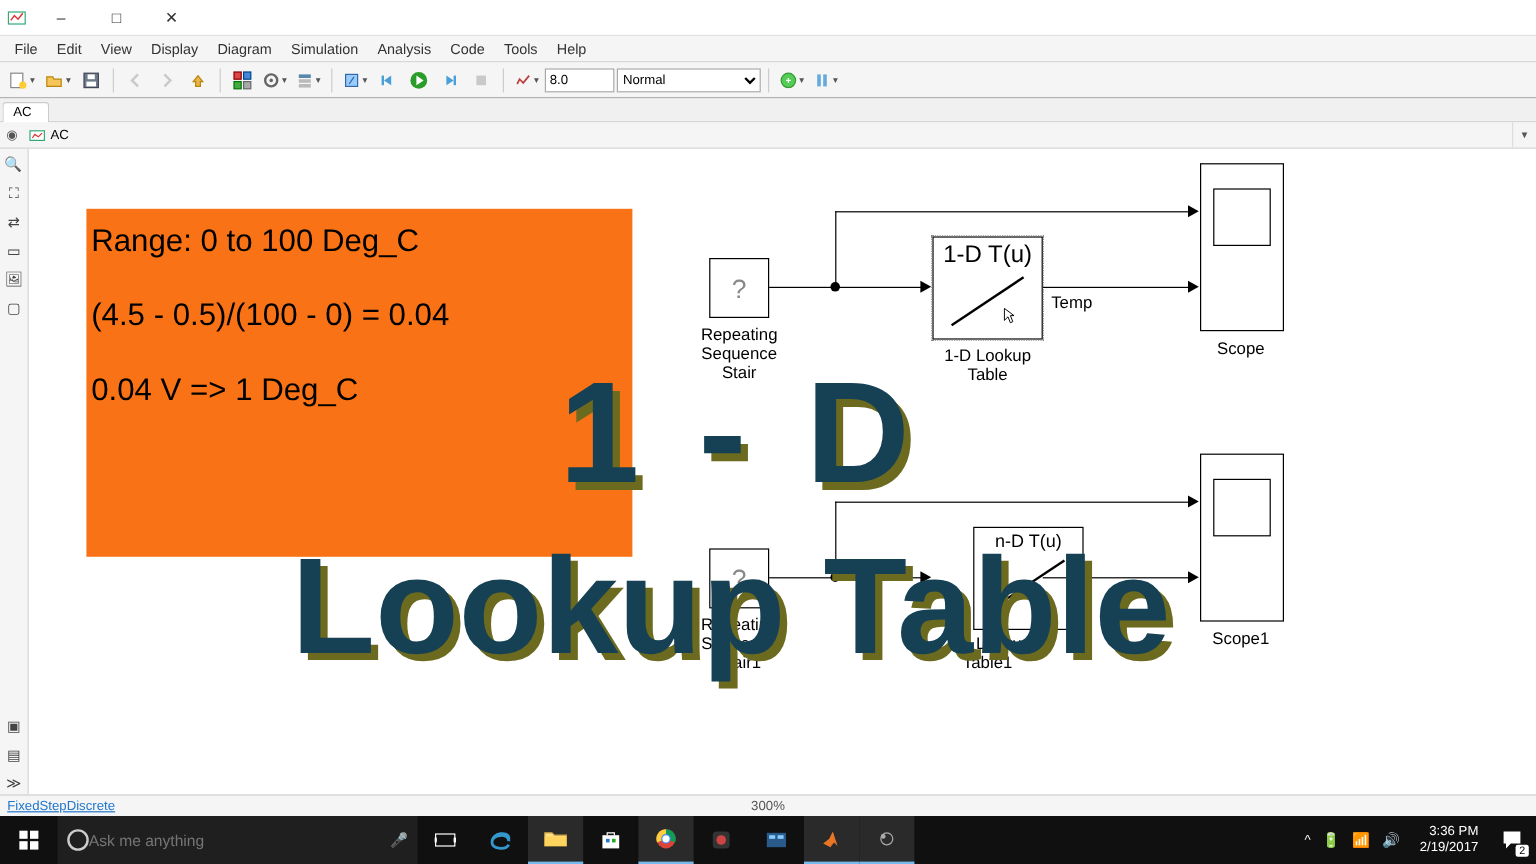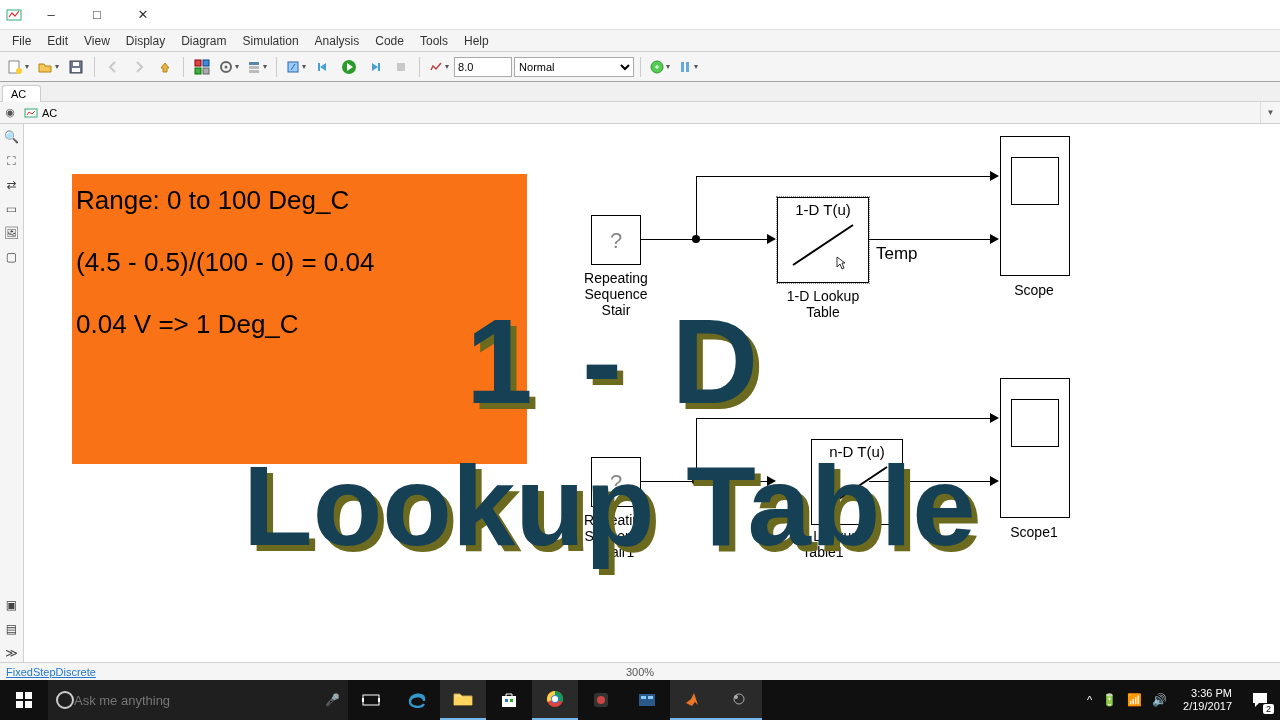--- a/index.html
+++ b/index.html
@@ -273,35 +273,35 @@
 
     <div class="wire" style="left:672px; top:52px; width:1px; height:63px;"></div>
     <div class="wire" style="left:672px; top:52px; width:296px; height:1px;"></div>
     <div class="port-arrow" style="left:966px; top:47px; border-width:5px 0 5px 9px; border-color:transparent transparent transparent #000;"></div>
 
     <div class="wire" style="left:672px; top:115px; width:73px; height:1px;"></div>
     <div class="port-arrow" style="left:743px; top:110px; border-width:5px 0 5px 9px; border-color:transparent transparent transparent #000;"></div>
 
     <div class="block" style="left:753px; top:73px; width:92px; height:86px;">
       <div style="position:absolute; left:-2px; top:-2px; right:-2px; bottom:-2px; border:1px dotted #888;"></div>
-      <div style="font-size:15px; padding-top:3px;">1-D T(u)</div>
+      <div style="font-size:20px; padding-top:3px;">1-D T(u)</div>
       <svg width="80" height="55" style="margin:0 auto;">
           <rect x="5" y="2" width="70" height="50" fill="#fff" stroke="none"></rect>
           <line x1="10" y1="47" x2="70" y2="7" stroke="#000" stroke-width="2"></line>
         </svg>
       <svg style="position:absolute; left:58px; top:58px;" width="10" height="14">
           <path d="M1 1 L1 11 L4 8 L6 13 L8 12 L6 7 L9 7 Z" fill="#fff" stroke="#000" stroke-width="0.8"></path>
         </svg>
     </div>
     <div class="block-label" style="left:739px; top:164px; white-space:pre-line;">1-D Lookup
 Table</div>
 
     <div class="wire" style="left:845px; top:115px; width:123px; height:1px;"></div>
     <div class="port-arrow" style="left:966px; top:110px; border-width:5px 0 5px 9px; border-color:transparent transparent transparent #000;"></div>
-    <span style="position:absolute; left:852px; top:120px; font-size:17px;">Temp</span>
+    <span style="position:absolute; left:852px; top:120px; font-size:14px;">Temp</span>
 
     <div class="block" style="left:976px; top:12px; width:70px; height:140px;">
       <div style="position:absolute; left:10px; top:20px; width:48px; height:48px; border:1px solid #000;"></div>
     </div>
     <div class="block-label" style="left:950px; top:158px;">Scope</div>
 
     <div class="block" style="left:567px; top:333px; width:50px; height:50px; font-size:22px; line-height:50px; color:#888;">?</div>
     <div class="block-label" style="left:532px; top:388px; white-space:pre-line;">Repeating
 Sequence
 Stair1</div>

